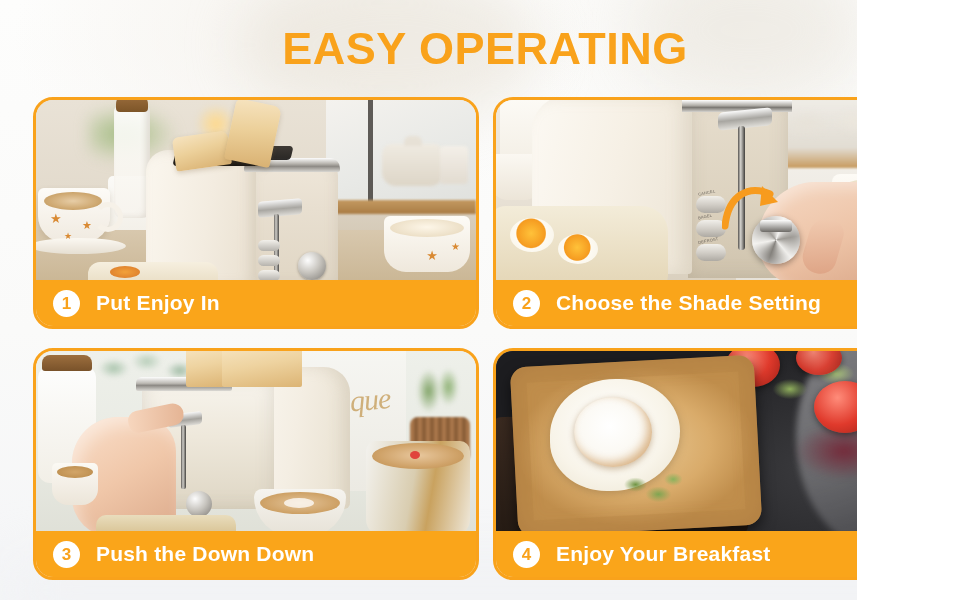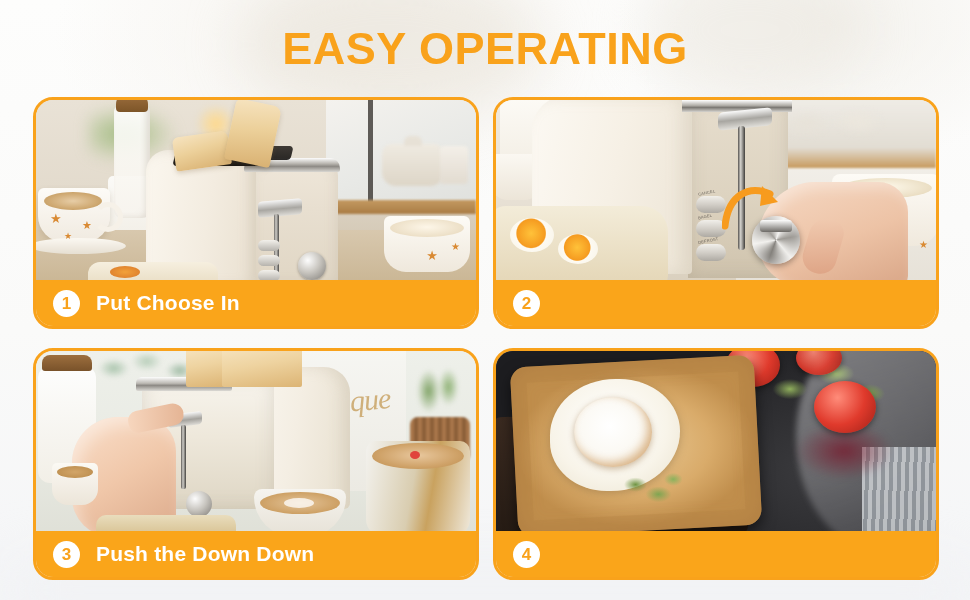--- a/index.html
+++ b/index.html
@@ -9,21 +9,21 @@
   body {
     width: 970px;
     height: 600px;
     overflow: hidden;
     font-family: "Liberation Sans", sans-serif;
     background: #ffffff;
   }
 
   #infographic {
     position: relative;
-    width: 970px;
+    width: 857px;
     height: 600px;
     background:
       radial-gradient(ellipse 420px 260px at 36% 6%, #f6f3ee 0%, rgba(246,243,238,0) 70%),
       radial-gradient(ellipse 300px 200px at 86% 4%, #f3f1ec 0%, rgba(243,241,236,0) 72%),
       linear-gradient(180deg, #fdfdfc 0%, #fafaf9 55%, #f4f5f7 100%);
     overflow: hidden;
   }
 
   
   .bg-blob {
@@ -661,21 +661,21 @@
           <span class="star" style="left:46px;top:120px;font-size:11px;">★</span>
           <span class="star" style="left:28px;top:132px;font-size:9px;">★</span>
           <div class="plate-food"></div>
           <div class="cup-right"></div>
           <span class="star" style="right:38px;bottom:24px;">★</span>
           <span class="star" style="right:16px;bottom:34px;font-size:10px;">★</span>
         </div>
       </div>
       <div class="caption">
         <div class="step-badge">1</div>
-        <div class="caption-text">Put Choose In</div>
+        <div class="caption-text">Put Enjoy In</div>
       </div>
     </div>
 
     <div class="card">
       <div class="photo">
         <div class="scene s2">
           <div class="wall-right"></div>
           <div class="shelf"></div>
           <div class="shelf-bowls"></div>
           <div class="milk-left"></div>
@@ -712,20 +712,21 @@
           <div class="knob"></div>
 
           <svg class="arrow" viewBox="0 0 62 52">
             <path d="M3 46 C6 16, 26 4, 48 14" stroke="#F79B1E" stroke-width="7" fill="none" stroke-linecap="round"></path>
             <path d="M56 22 L40 6 L38 26 Z" fill="#F79B1E"></path>
           </svg>
         </div>
       </div>
       <div class="caption">
         <div class="step-badge">2</div>
+        <div class="caption-text">Choose the Shade Setting</div>
       </div>
     </div>
 
     <div class="card">
       <div class="photo">
         <div class="scene s3">
           <div class="wall"></div>
           <div class="script">Bistique</div>
           <div class="leaves"></div>
           <div class="plant-right"></div>
@@ -774,17 +775,18 @@
           <div class="toast">
             <div class="toast-crust"></div>
           </div>
           <div class="egg-white"></div>
           <div class="yolk"></div>
           <div class="arugula"></div>
         </div>
       </div>
       <div class="caption">
         <div class="step-badge">4</div>
+        <div class="caption-text">Enjoy Your Breakfast</div>
       </div>
     </div>
 
   </div>
 </div>
 
 </body></html>

